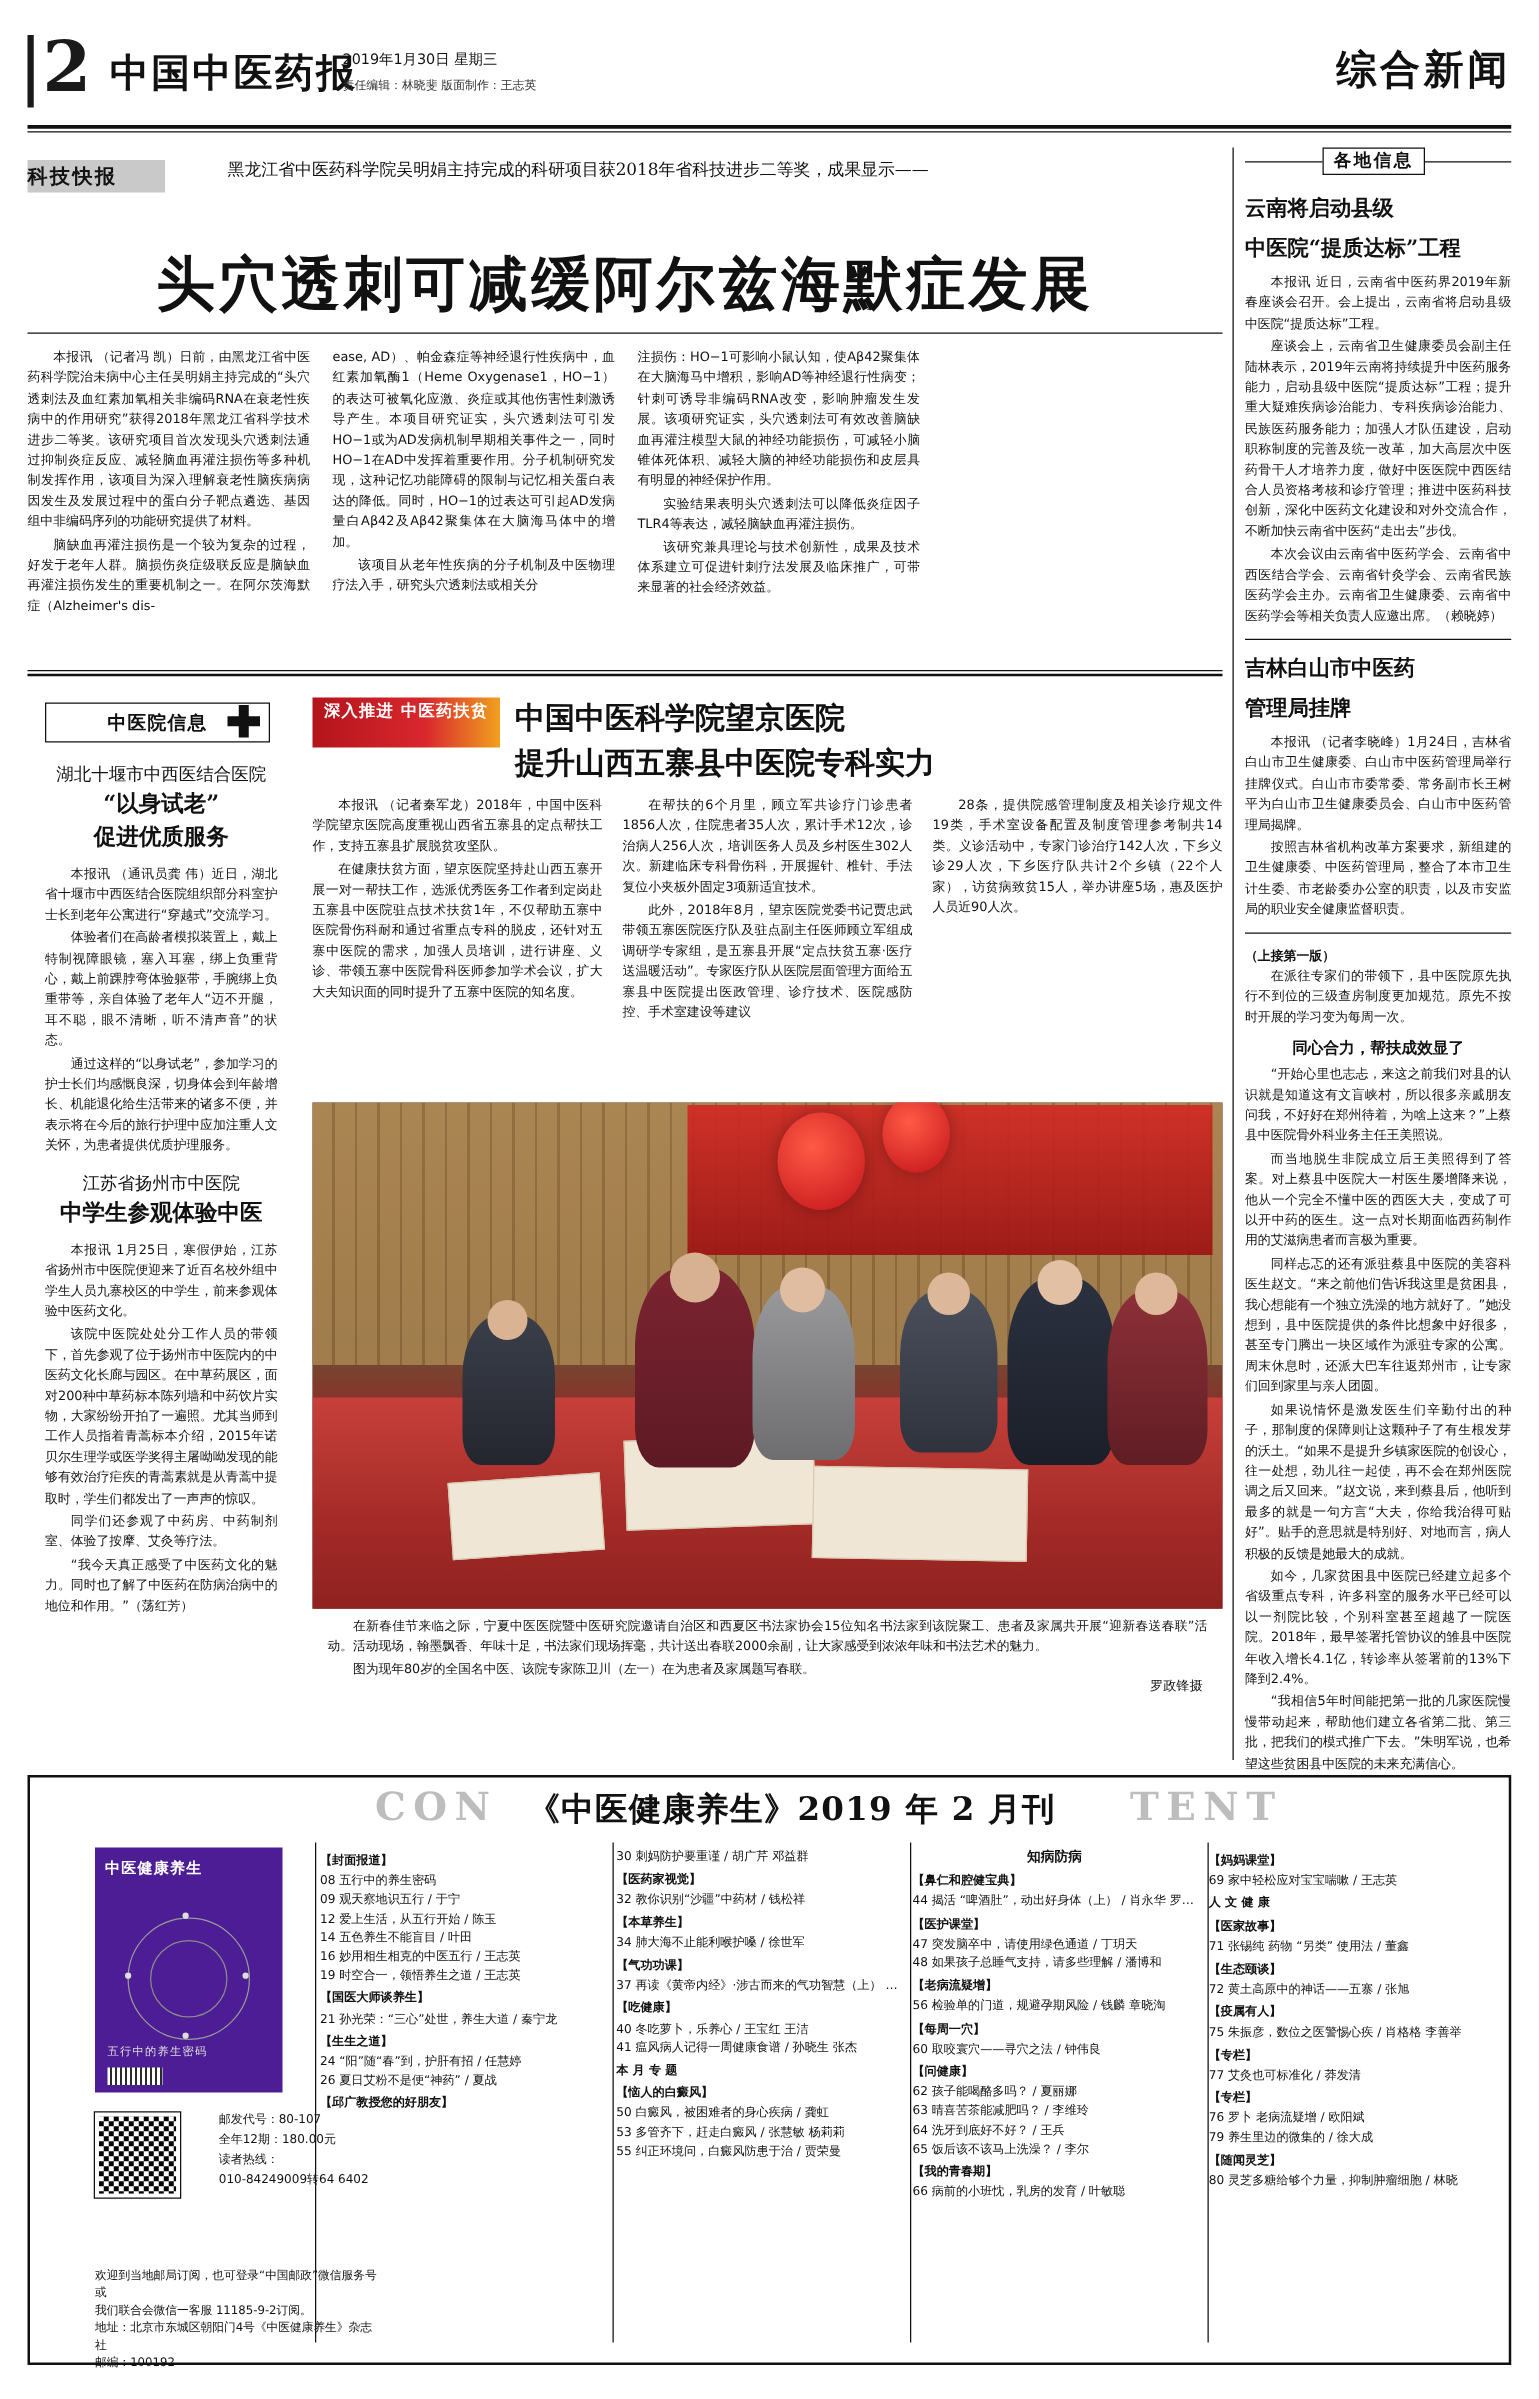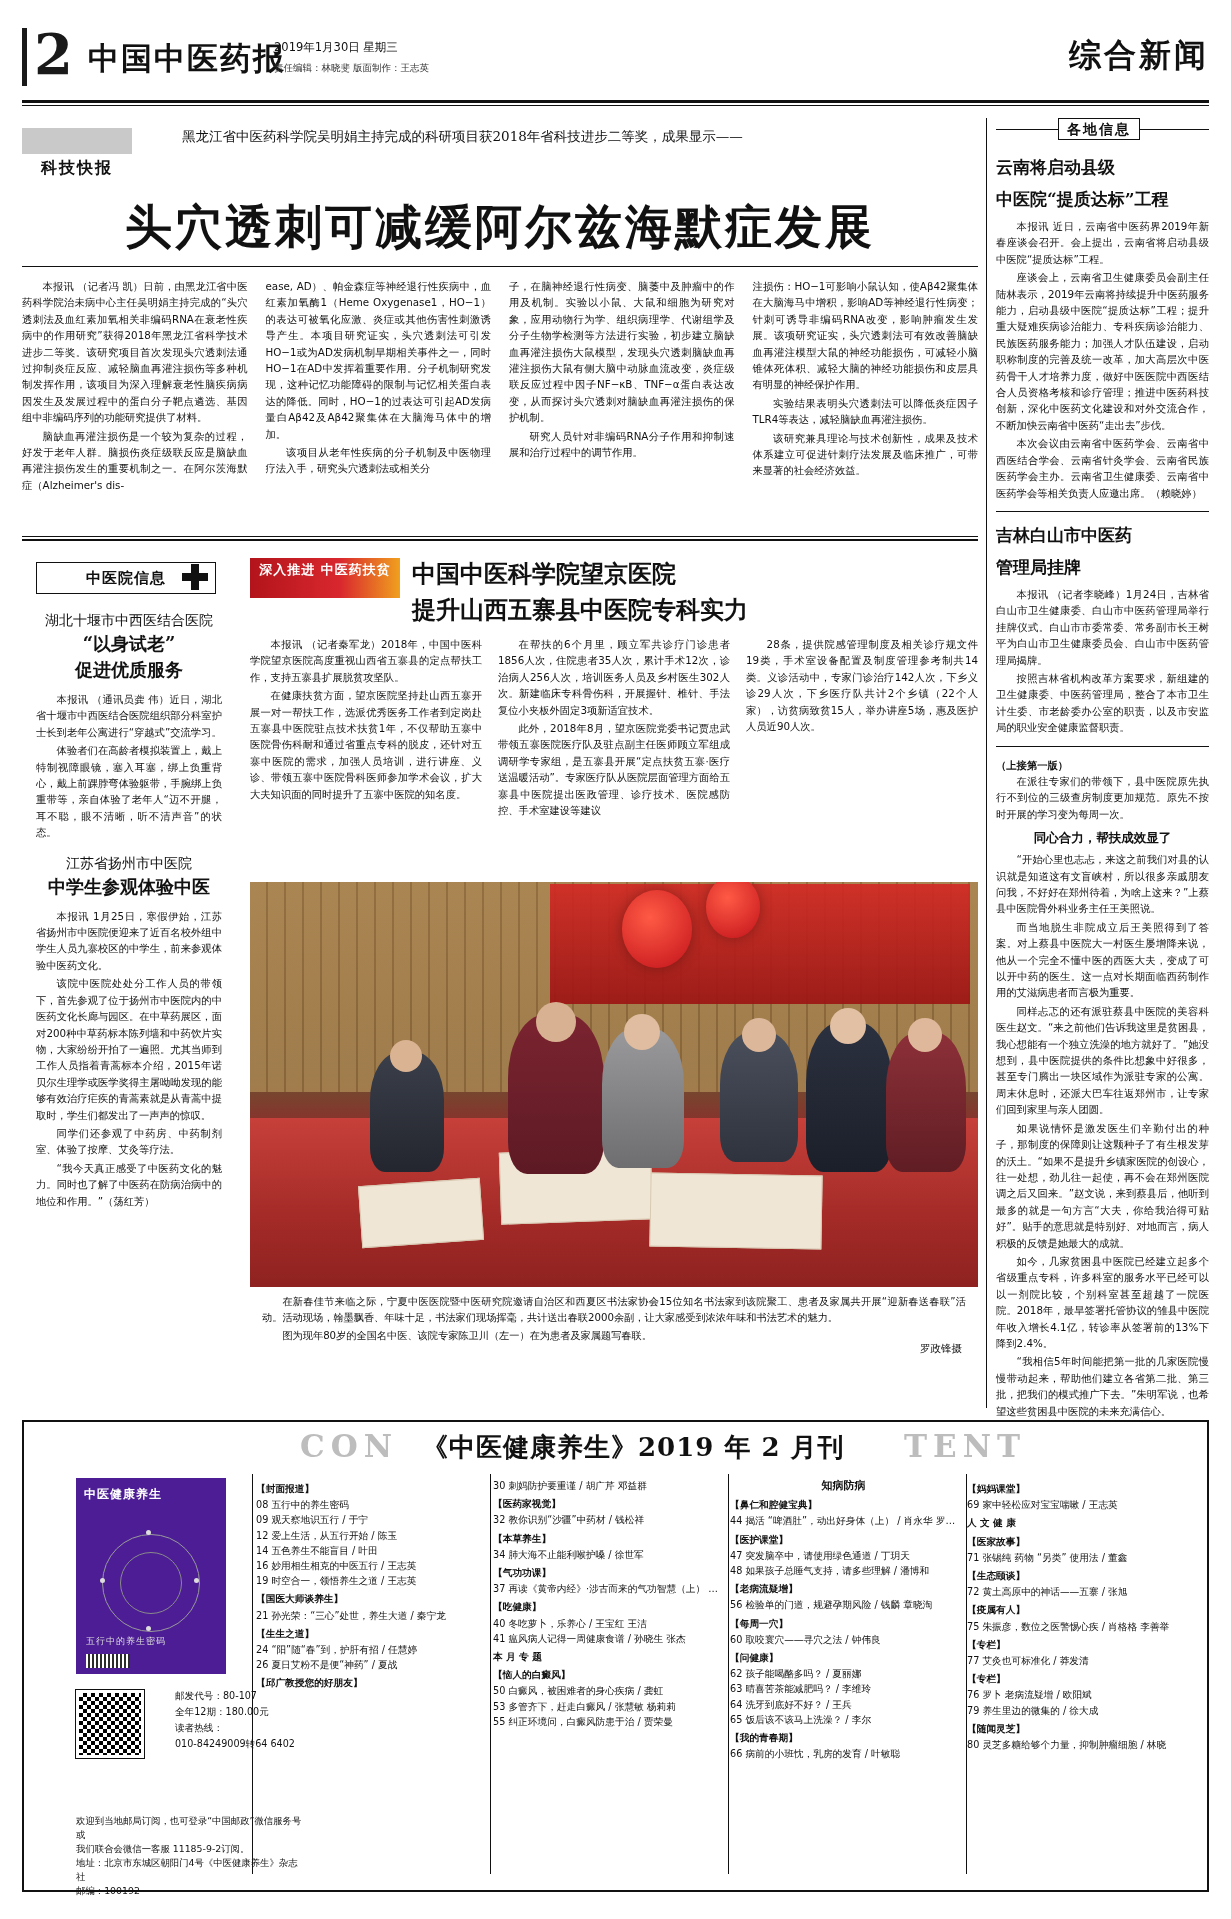--- a/index.html
+++ b/index.html
@@ -25,21 +25,21 @@
   .rule-thick{position:absolute;left:22px;top:100px;width:1187px;height:3px;background:#111;}
   .rule-thin{position:absolute;left:22px;top:105px;width:1187px;height:1px;background:#111;}
 
   
   .leftzone{position:absolute;left:22px;top:118px;width:956px;}
   .rightzone{position:absolute;left:996px;top:118px;width:213px;}
   .vrule{position:absolute;left:986px;top:118px;width:1px;height:1290px;background:#111;}
 
   
   .kjkb{position:absolute;left:0;top:10px;width:110px;height:26px;background:#c9c9c9;}
-  .kjkb span{display:block;text-align:center;line-height:26px;font-size:16px;font-weight:bold;color:#111;letter-spacing:2px;margin-top:27px;}
+  .kjkb span{display:block;text-align:left;line-height:26px;font-size:16px;font-weight:bold;color:#111;letter-spacing:2px;}
   .lead-intro{position:absolute;left:160px;top:6px;width:640px;font-family:"DejaVu Serif","Liberation Serif",serif;font-size:13.5px;line-height:25px;color:#111;text-align:justify;}
 
   .headline{position:absolute;left:0;top:78px;width:956px;text-align:center;
     font-family:"DejaVu Serif","Liberation Serif",serif;font-size:47px;font-weight:bold;letter-spacing:3px;color:#111;}
   .hl-rule{position:absolute;left:0;top:148px;width:956px;height:1px;background:#111;}
 
   
   .lead-body{position:absolute;left:0;top:160px;width:956px;display:flex;gap:18px;}
   .lead-col{width:226px;font-size:10.3px;line-height:16.4px;text-align:justify;color:#111;}
   .lead-col p{margin:0 0 2px 0;text-indent:2em;}
@@ -175,24 +175,20 @@
     <div class="lead-body">
       <div class="lead-col">
         <p>本报讯 （记者冯 凯）日前，由黑龙江省中医药科学院治未病中心主任吴明娟主持完成的“头穴透刺法及血红素加氧相关非编码RNA在衰老性疾病中的作用研究”获得2018年黑龙江省科学技术进步二等奖。该研究项目首次发现头穴透刺法通过抑制炎症反应、减轻脑血再灌注损伤等多种机制发挥作用，该项目为深入理解衰老性脑疾病病因发生及发展过程中的蛋白分子靶点遴选、基因组中非编码序列的功能研究提供了材料。</p>
         <p>脑缺血再灌注损伤是一个较为复杂的过程，好发于老年人群。脑损伤炎症级联反应是脑缺血再灌注损伤发生的重要机制之一。在阿尔茨海默症（Alzheimer's dis-</p>
       </div>
       <div class="lead-col">
         <p style="text-indent:0">ease, AD）、帕金森症等神经退行性疾病中，血红素加氧酶1（Heme Oxygenase1，HO−1）的表达可被氧化应激、炎症或其他伤害性刺激诱导产生。本项目研究证实，头穴透刺法可引发HO−1或为AD发病机制早期相关事件之一，同时HO−1在AD中发挥着重要作用。分子机制研究发现，这种记忆功能障碍的限制与记忆相关蛋白表达的降低。同时，HO−1的过表达可引起AD发病量白Aβ42及Aβ42聚集体在大脑海马体中的增加。</p>
         <p>该项目从老年性疾病的分子机制及中医物理疗法入手，研究头穴透刺法或相关分</p>
       </div>
       <div class="lead-col">
-        <p style="text-indent:0">子，在脑神经退行性病变、脑萎中及肿瘤中的作用及机制。实验以小鼠、大鼠和细胞为研究对象，应用动物行为学、组织病理学、代谢组学及分子生物学检测等方法进行实验，初步建立脑缺血再灌注损伤大鼠模型，发现头穴透刺脑缺血再灌注损伤大鼠有侧大脑中动脉血流改变，炎症级联反应过程中因子NF−κB、TNF−α蛋白表达改变，从而探讨头穴透刺对脑缺血再灌注损伤的保护机制。</p>
-        <p>研究人员针对非编码RNA分子作用和抑制速展和治疗过程中的调节作用。</p>
-      </div>
-      <div class="lead-col">
         <p style="text-indent:0">注损伤：HO−1可影响小鼠认知，使Aβ42聚集体在大脑海马中增积，影响AD等神经退行性病变；针刺可诱导非编码RNA改变，影响肿瘤发生发展。该项研究证实，头穴透刺法可有效改善脑缺血再灌注模型大鼠的神经功能损伤，可减轻小脑锥体死体积、减轻大脑的神经功能损伤和皮层具有明显的神经保护作用。</p>
         <p>实验结果表明头穴透刺法可以降低炎症因子TLR4等表达，减轻脑缺血再灌注损伤。</p>
         <p>该研究兼具理论与技术创新性，成果及技术体系建立可促进针刺疗法发展及临床推广，可带来显著的社会经济效益。</p>
       </div>
     </div>
     <div class="lead-rule"></div>
     <div class="lead-rule2"></div>
 
     <div class="mid">
 
@@ -210,20 +206,21 @@
         <div>提升山西五寨县中医院专科实力</div>
       </div>
 
       <div class="mid-col1">
         <div class="mc-head">湖北十堰市中西医结合医院</div>
         <div class="mc-head big">“以身试老”</div>
         <div class="mc-head big">促进优质服务</div>
         <div class="mc-body">
           <p>本报讯 （通讯员龚 伟）近日，湖北省十堰市中西医结合医院组织部分科室护士长到老年公寓进行“穿越式”交流学习。</p>
           <p>体验者们在高龄者模拟装置上，戴上特制视障眼镜，塞入耳塞，绑上负重背心，戴上前踝脖弯体验躯带，手腕绑上负重带等，亲自体验了老年人“迈不开腿，耳不聪，眼不清晰，听不清声音”的状态。</p>
+          <p>通过这样的“以身试老”，参加学习的护士长们均感慨良深，切身体会到年龄增长、机能退化给生活带来的诸多不便，并表示将在今后的旅行护理中应加注重人文关怀，为患者提供优质护理服务。</p>
         </div>
         <div style="height:10px"></div>
         <div class="mc-head">江苏省扬州市中医院</div>
         <div class="mc-head big">中学生参观体验中医</div>
         <div class="mc-body">
           <p>本报讯 1月25日，寒假伊始，江苏省扬州市中医院便迎来了近百名校外组中学生人员九寨校区的中学生，前来参观体验中医药文化。</p>
           <p>该院中医院处处分工作人员的带领下，首先参观了位于扬州市中医院内的中医药文化长廊与园区。在中草药展区，面对200种中草药标本陈列墙和中药饮片实物，大家纷纷开拍了一遍照。尤其当师到工作人员指着青蒿标本介绍，2015年诺贝尔生理学或医学奖得主屠呦呦发现的能够有效治疗疟疾的青蒿素就是从青蒿中提取时，学生们都发出了一声声的惊叹。</p>
           <p>同学们还参观了中药房、中药制剂室、体验了按摩、艾灸等疗法。</p>
           <p>“我今天真正感受了中医药文化的魅力。同时也了解了中医药在防病治病中的地位和作用。”（荡红芳）</p>
         </div>

